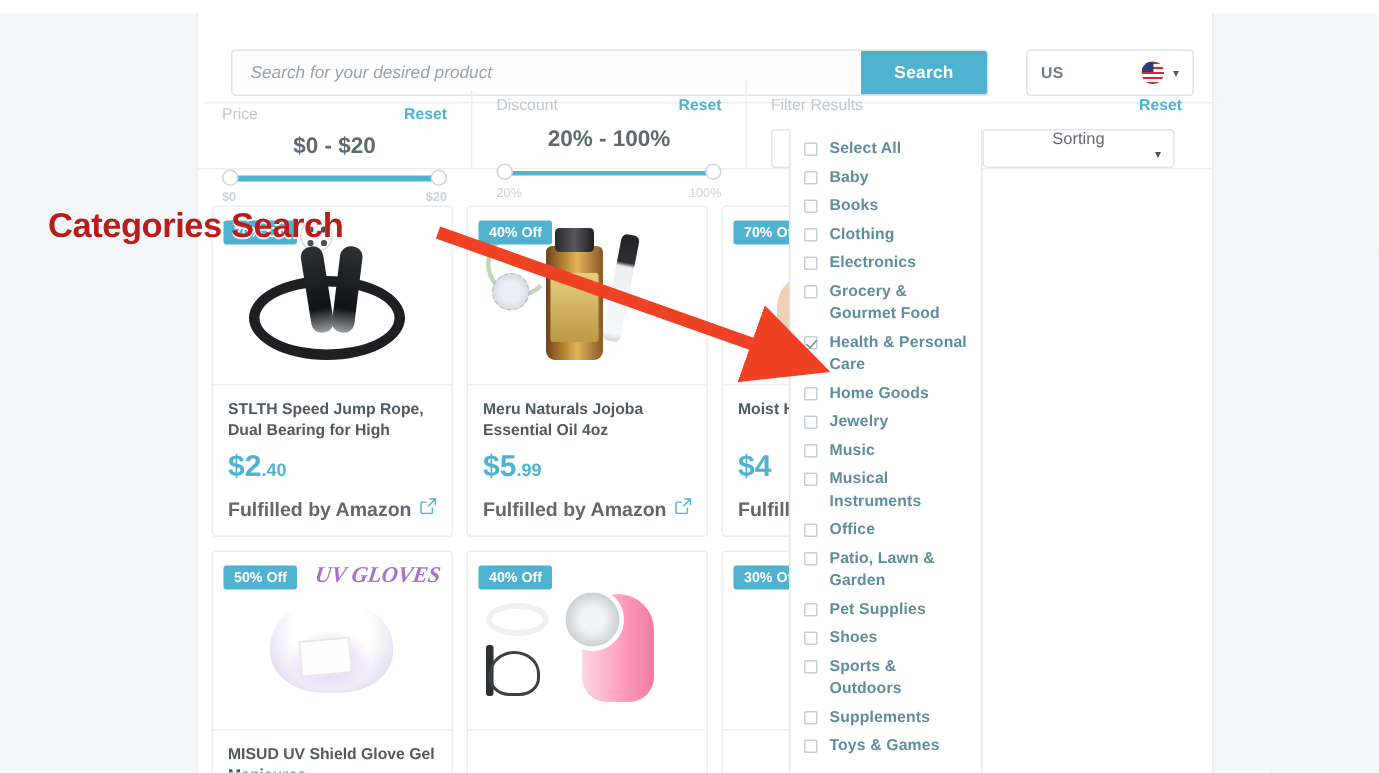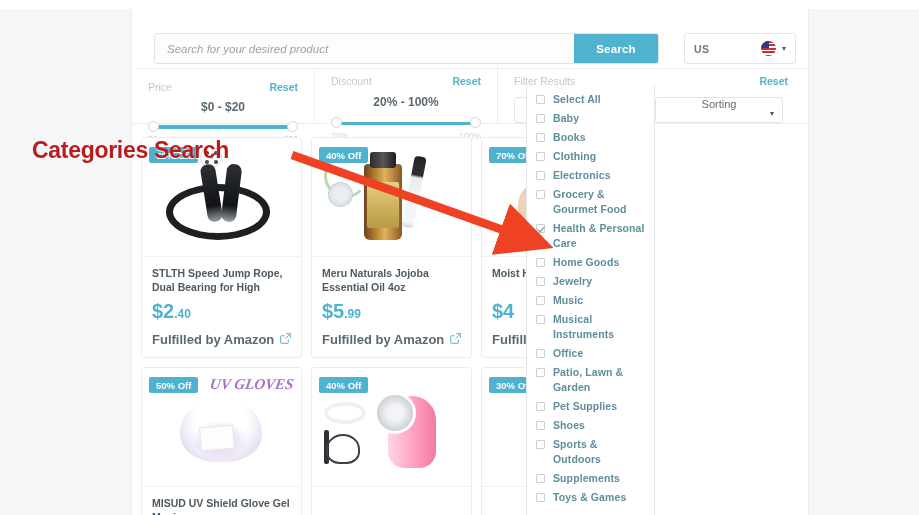--- a/index.html
+++ b/index.html
@@ -96,41 +96,41 @@
   .flag .canton {
     position: absolute; left: 0; top: 0; width: 8px; height: 7px;
     background: #2c3d78;
   }
   .caret-tiny {
     margin-left: 6px; font-size: 8px; color: #53606a; line-height: 1;
   }
 
   
   .filter-bar {
-    position: absolute; left: 0; top: 55px; width: 100%; height: 60px;
+    position: absolute; left: 0; top: 44px; width: 100%; height: 60px;
     display: flex;
     border-bottom: 1px solid #eceff1;
   }
   .filter-cell {
     position: relative;
     border-right: 1px solid #eceff1;
     padding: 11px 16px 0 16px;
   }
   .filter-cell.price { width: 183px; }
   .filter-cell.discount { width: 183px; }
   .filter-cell.results { flex: 1; border-right: none; }
   .fc-head {
     display: flex; align-items: baseline; justify-content: space-between;
   }
   .fc-title { font-size: 10.5px; color: #c2c9ce; font-weight: normal; }
   .fc-reset {
     font-size: 10.5px; color: #4fb3cf; font-weight: bold; cursor: pointer;
   }
   .range-label {
-    text-align: center; font-size: 12px; font-weight: bold; color: #5c6b73;
+    text-align: center; font-size: 15px; font-weight: bold; color: #5c6b73;
     margin-top: 8px;
   }
   .slider {
     position: relative; margin-top: 8px; height: 12px;
   }
   .slider .track {
     position: absolute; left: 7px; right: 7px; top: 4.5px; height: 3.5px;
     background: #4fb3cf; border-radius: 2px;
   }
   .slider .knob {

